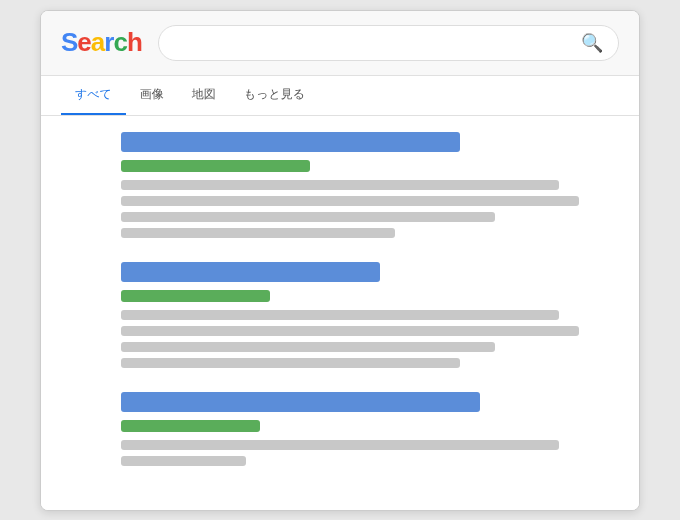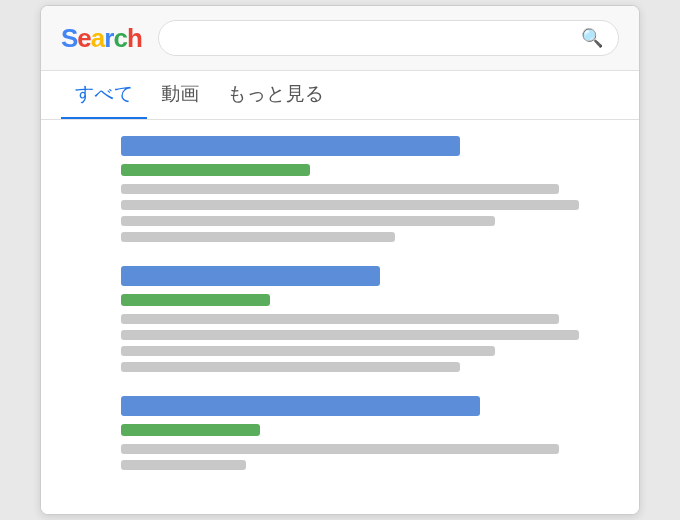--- a/index.html
+++ b/index.html
@@ -63,21 +63,21 @@
     }
     .nav-tabs {
       display: flex;
       gap: 0;
       padding: 0 20px;
       border-bottom: 1px solid #e0e0e0;
       background: #fff;
     }
     .nav-tab {
       padding: 10px 14px;
-      font-size: 19px;
+      font-size: 12px;
       color: #555;
       cursor: pointer;
       border-bottom: 2px solid transparent;
       white-space: nowrap;
       text-align: center;
     }
     .nav-tab.active {
       color: #1a73e8;
       border-bottom: 2px solid #1a73e8;
       font-weight: 500;
@@ -118,21 +118,22 @@
       <span class="logo-s">S</span><span class="logo-e">e</span><span class="logo-a">a</span><span class="logo-r">r</span><span class="logo-c">c</span><span class="logo-h">h</span>
     </div>
     <div class="search-bar">
       <input class="search-input" type="text" placeholder="" style="">
       <span class="search-icon">🔍</span>
     </div>
   </div>
 
   <div class="nav-tabs">
     <div class="nav-tab active">すべて</div>
-    <div class="nav-tab">動画</div>
+    <div class="nav-tab">画像</div>
+    <div class="nav-tab">地図</div>
     <div class="nav-tab">もっと見る</div>
   </div>
 
   <div class="results">
 
     <div class="result-item">
       <div class="result-title-bar" style="width: 68%;"></div>
       <div class="result-url-bar" style="width: 38%;"></div>
       <div class="result-line" style="width: 88%;"></div>
       <div class="result-line" style="width: 92%;"></div>

